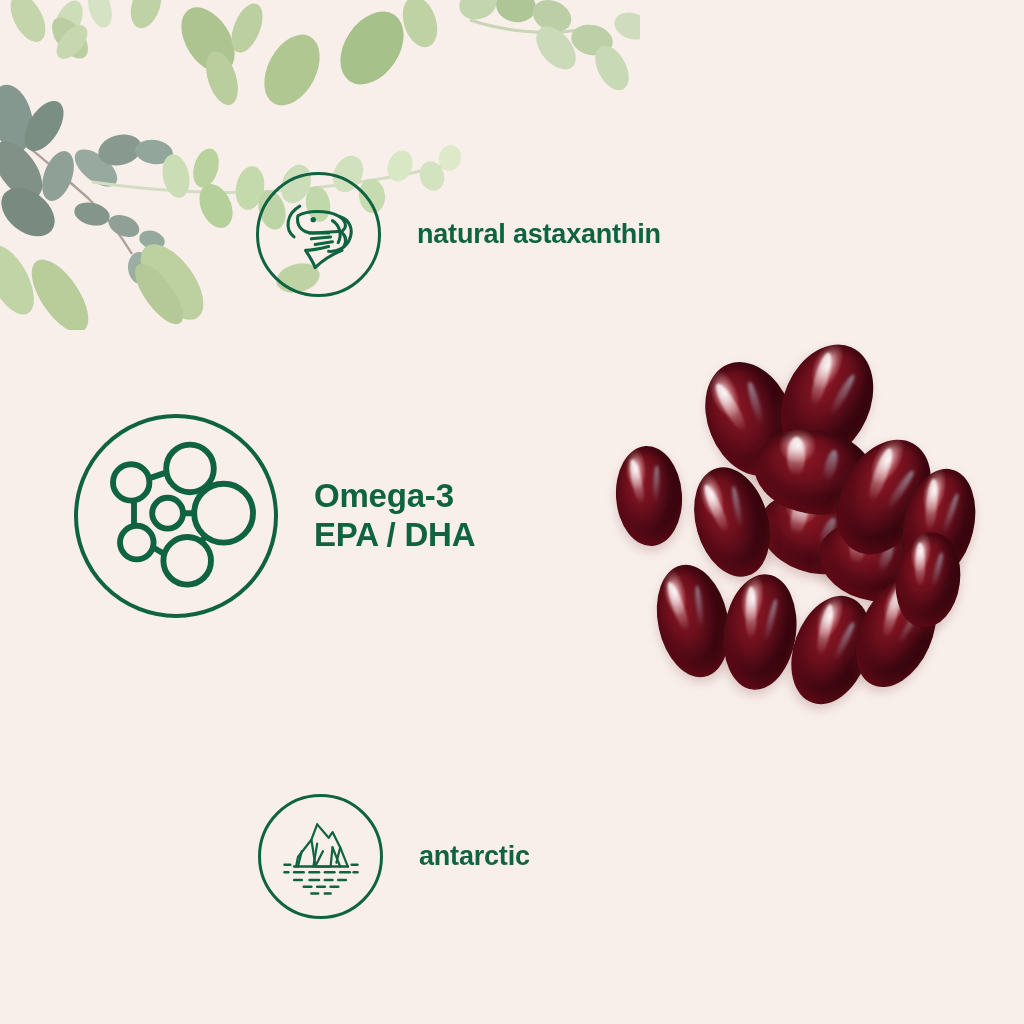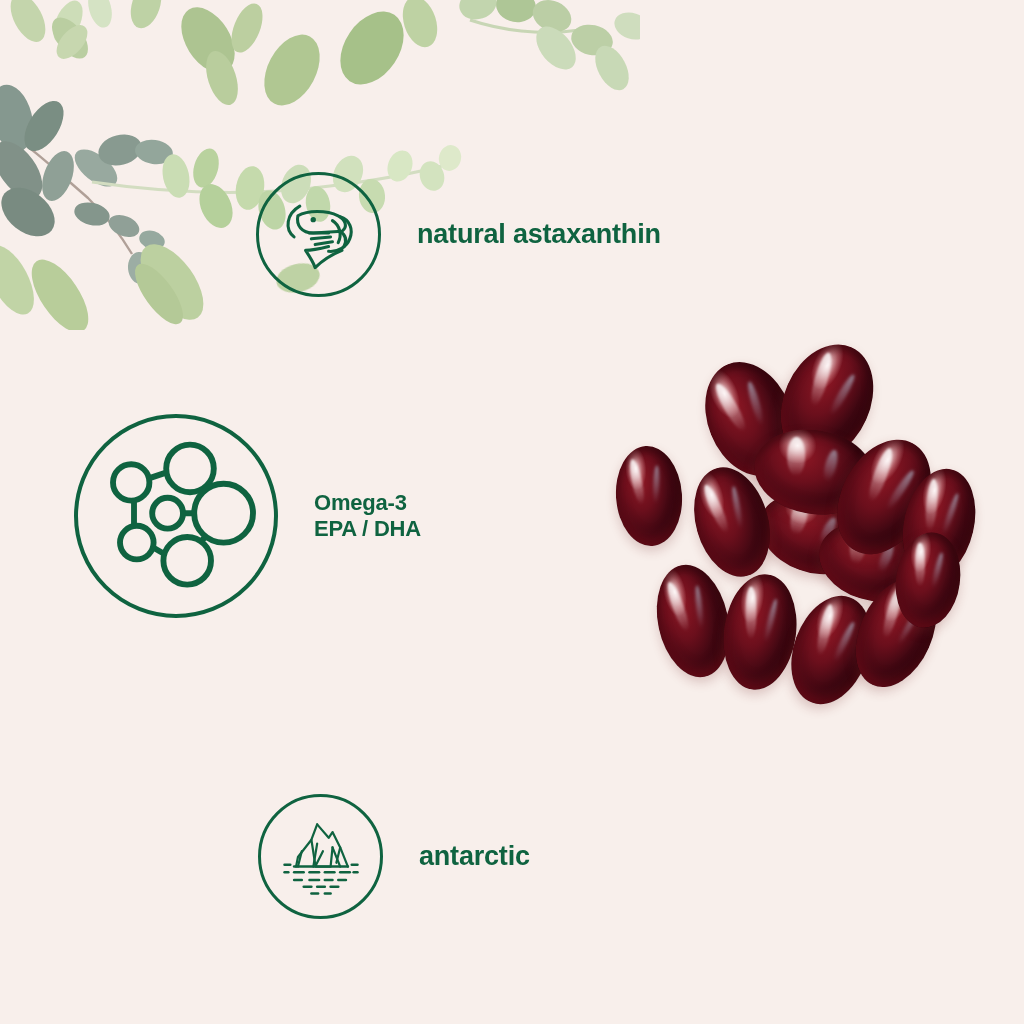--- a/index.html
+++ b/index.html
@@ -19,21 +19,21 @@
   .badge{border:3px solid #0f6340;border-radius:50%;box-sizing:border-box;
          display:flex;align-items:center;justify-content:center;flex:0 0 auto;background:transparent;}
   .badge.sm{width:125px;height:125px;border-width:3px;}
   .badge.lg{width:204px;height:204px;border-width:4px;}
   .flabel{color:#0f6340;font-weight:bold;letter-spacing:-0.2px;line-height:1.18;white-space:pre-line;}
 
   #row-astaxanthin{left:256px;top:172px;}
   #row-astaxanthin .flabel{font-size:27px;margin-left:36px;}
 
   #row-omega{left:74px;top:414px;}
-  #row-omega .flabel{font-size:22px;margin-left:36px;}
+  #row-omega .flabel{font-size:33px;margin-left:36px;}
 
   #row-antarctic{left:258px;top:794px;}
   #row-antarctic .flabel{font-size:27px;margin-left:36px;}
 
   
   #capsules{position:absolute;left:596px;top:336px;width:400px;height:370px;}
   .cap{position:absolute;border-radius:50%;
        background:
          radial-gradient(ellipse 22% 30% at 33% 22%, rgba(255,235,235,.95) 0%, rgba(255,200,200,.35) 45%, rgba(255,255,255,0) 72%),
          radial-gradient(ellipse 60% 72% at 38% 34%, #8e1724 0%, #6b0f1c 42%, #3d0711 78%, #2a050c 100%),

